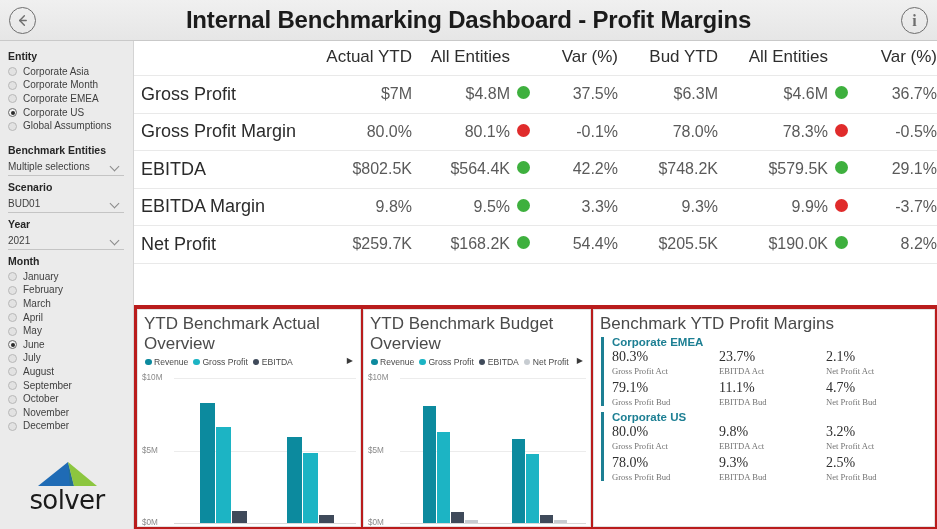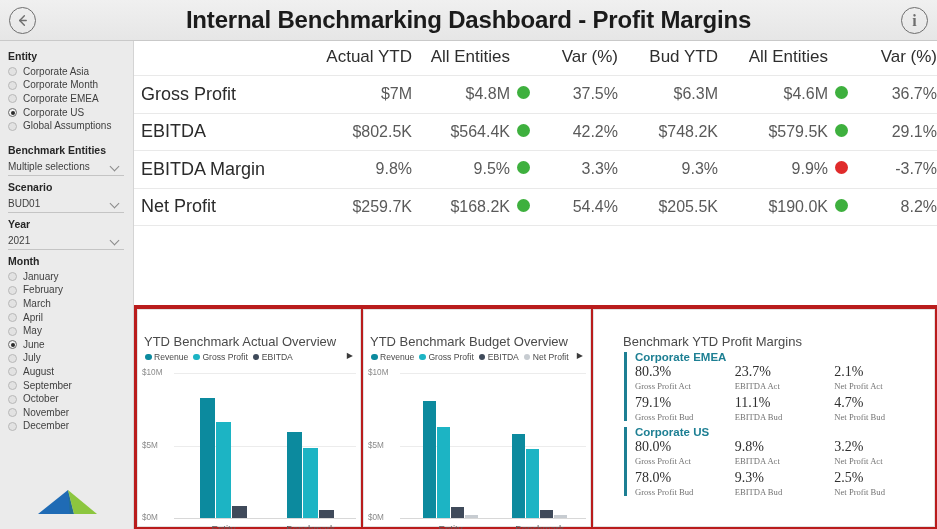--- a/index.html
+++ b/index.html
@@ -107,24 +107,24 @@
   .kdot{ display:inline-block; width:13px; height:13px; border-radius:50%; }
   table.kpi tr.hdr th{ border-bottom:1px solid #e9e9e9; }
 
   
   .panel{
     position:absolute; background:#fff;
     border:1px solid #e2e2e2;
   }
   #panel-actual{ left:137px; top:309px; width:224px; height:218px; }
   #panel-budget{ left:363px; top:309px; width:228px; height:218px; }
-  #panel-margins{ left:593px; top:309px; width:342px; height:218px;padding-left:23px; }
+  #panel-margins{ left:593px; top:309px; width:342px; height:218px; }
 
   .panel-title{
-    font-size:13px; color:#4a4a4a; padding:4px 0 1px 6px;margin-top:20px;
+    font-size:17px; color:#4a4a4a; padding:4px 0 1px 6px;
   }
   .legend{
     display:flex; align-items:center; gap:5px; padding:2px 0 0 7px;
     font-size:8.6px; color:#4a4a4a; position:relative;
   }
   .leg-item{ display:flex; align-items:center; gap:2.5px; white-space:nowrap; }
   .leg-dot{ width:6.5px; height:6.5px; border-radius:50%; flex:0 0 auto; }
   .leg-arrow{
     position:absolute; right:7px; top:1px; font-size:8px; color:#3a3a3a;
   }
@@ -266,20 +266,21 @@
           <span class="radio-label">December</span>
         </div>
       </div>
 
     <div class="logo-wrap">
       <svg width="66" height="27" viewBox="0 0 66 27">
         <path d="M4 26 L34 2 L40 26 Z" fill="#1f6bb5"></path>
         <path d="M34 2 L63 26 L40 26 Z" fill="#8cc63f"></path>
         <path d="M34 2 L40 26 L36 26 Z" fill="#2e7d32" opacity="0.25"></path>
       </svg>
+      <div class="logo-word">solver</div>
     </div>
   </div>
 
   <div class="table-area">
     <table class="kpi">
       <colgroup>
         <col class="c-label">
           <col class="c-val">
           <col class="c-all">
           <col class="c-dot">
@@ -308,20 +309,31 @@
             <td>$7M</td>
             <td>$4.8M</td>
             <td class="dot"><span class="kdot" style="background: rgb(62, 176, 62);"></span></td>
             <td>37.5%</td>
             <td>$6.3M</td>
             <td>$4.6M</td>
             <td class="dot"><span class="kdot" style="background: rgb(62, 176, 62);"></span></td>
             <td>36.7%</td>
           </tr>
           <tr>
+            <td class="rowlabel">Gross Profit Margin</td>
+            <td>80.0%</td>
+            <td>80.1%</td>
+            <td class="dot"><span class="kdot" style="background: rgb(224, 43, 43);"></span></td>
+            <td>-0.1%</td>
+            <td>78.0%</td>
+            <td>78.3%</td>
+            <td class="dot"><span class="kdot" style="background: rgb(224, 43, 43);"></span></td>
+            <td>-0.5%</td>
+          </tr>
+          <tr>
             <td class="rowlabel">EBITDA</td>
             <td>$802.5K</td>
             <td>$564.4K</td>
             <td class="dot"><span class="kdot" style="background: rgb(62, 176, 62);"></span></td>
             <td>42.2%</td>
             <td>$748.2K</td>
             <td>$579.5K</td>
             <td class="dot"><span class="kdot" style="background: rgb(62, 176, 62);"></span></td>
             <td>29.1%</td>
           </tr>

